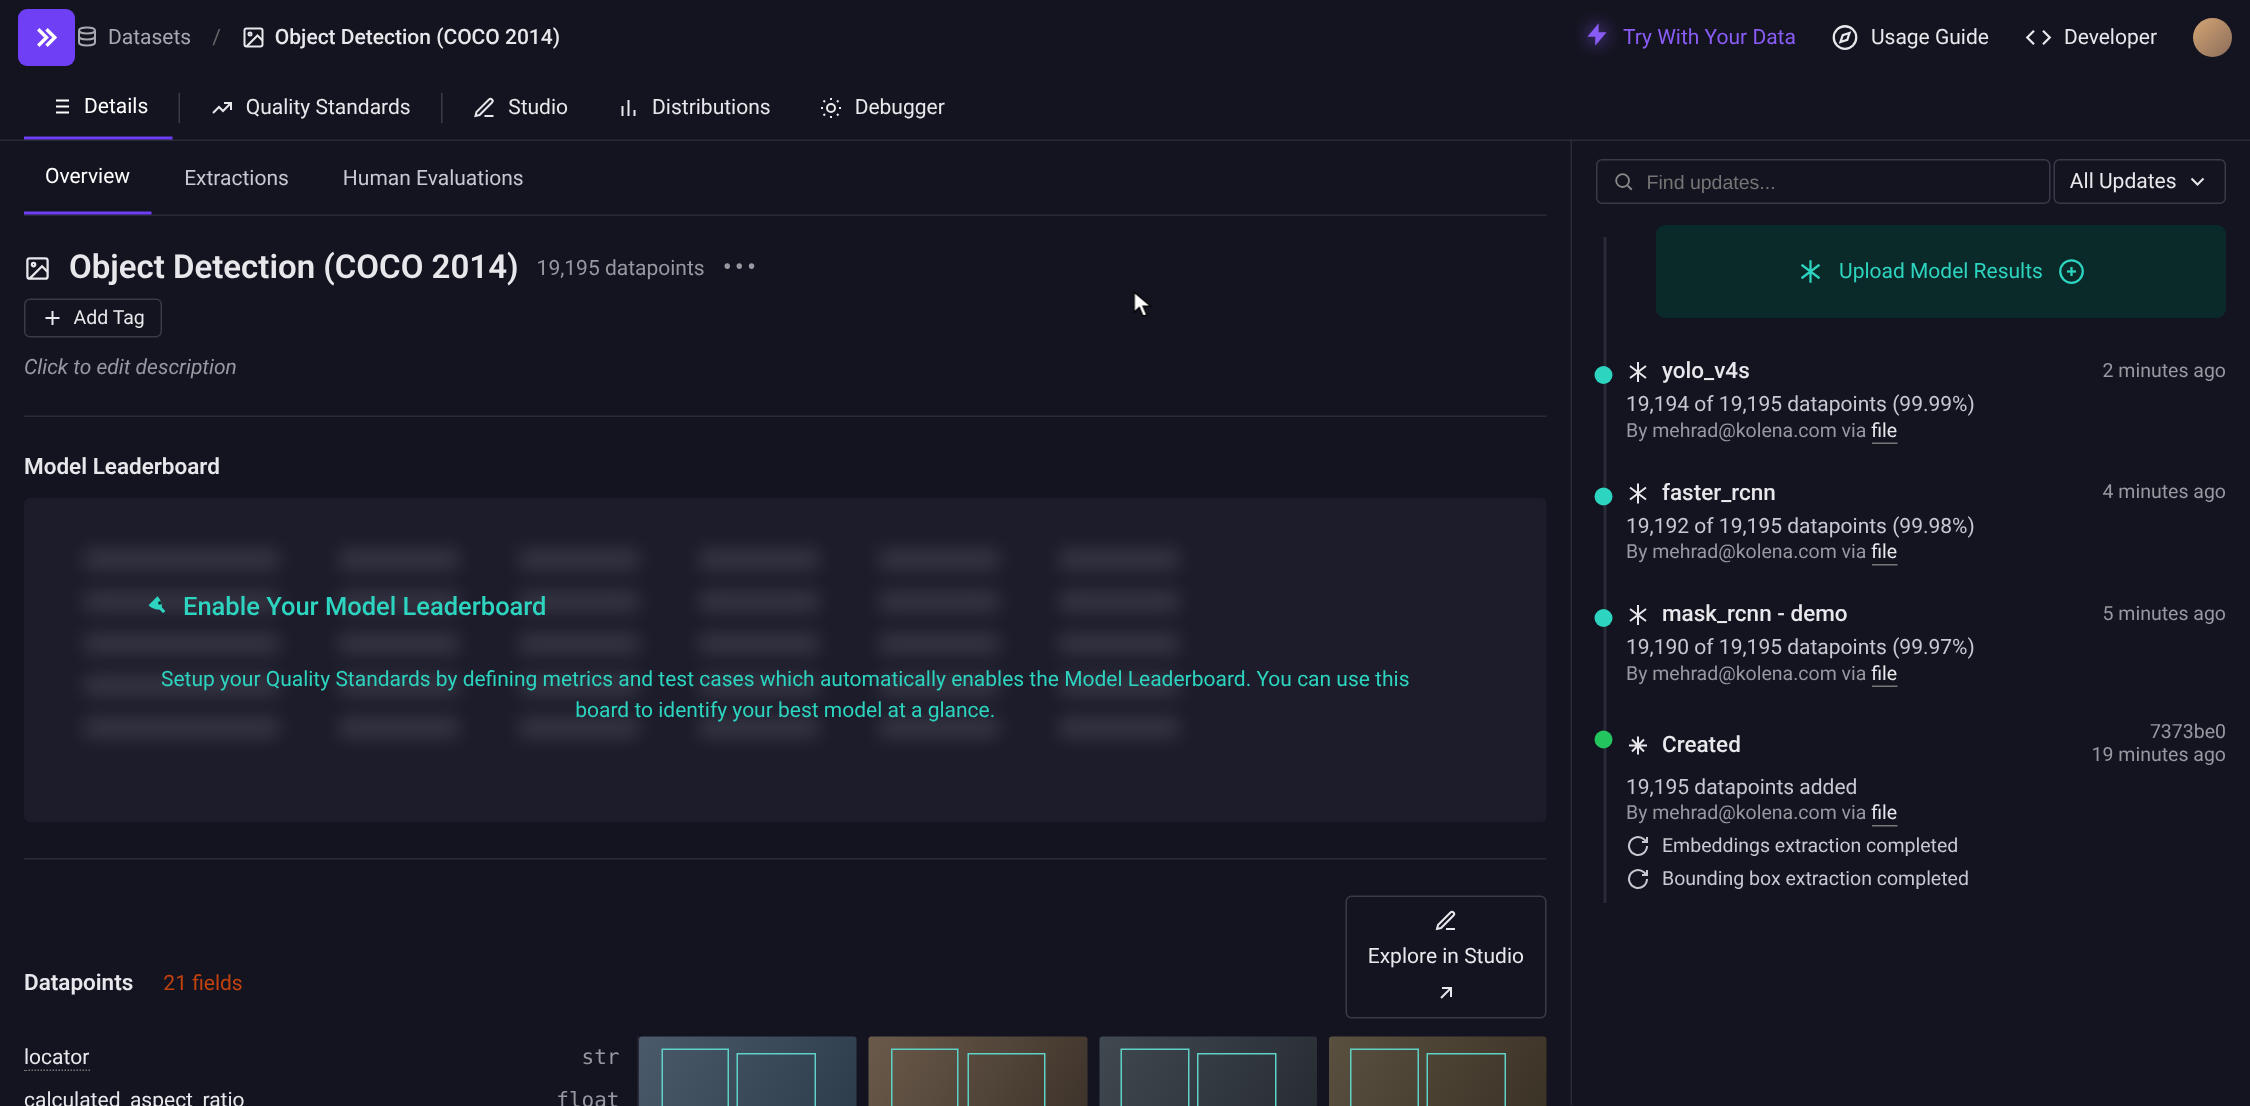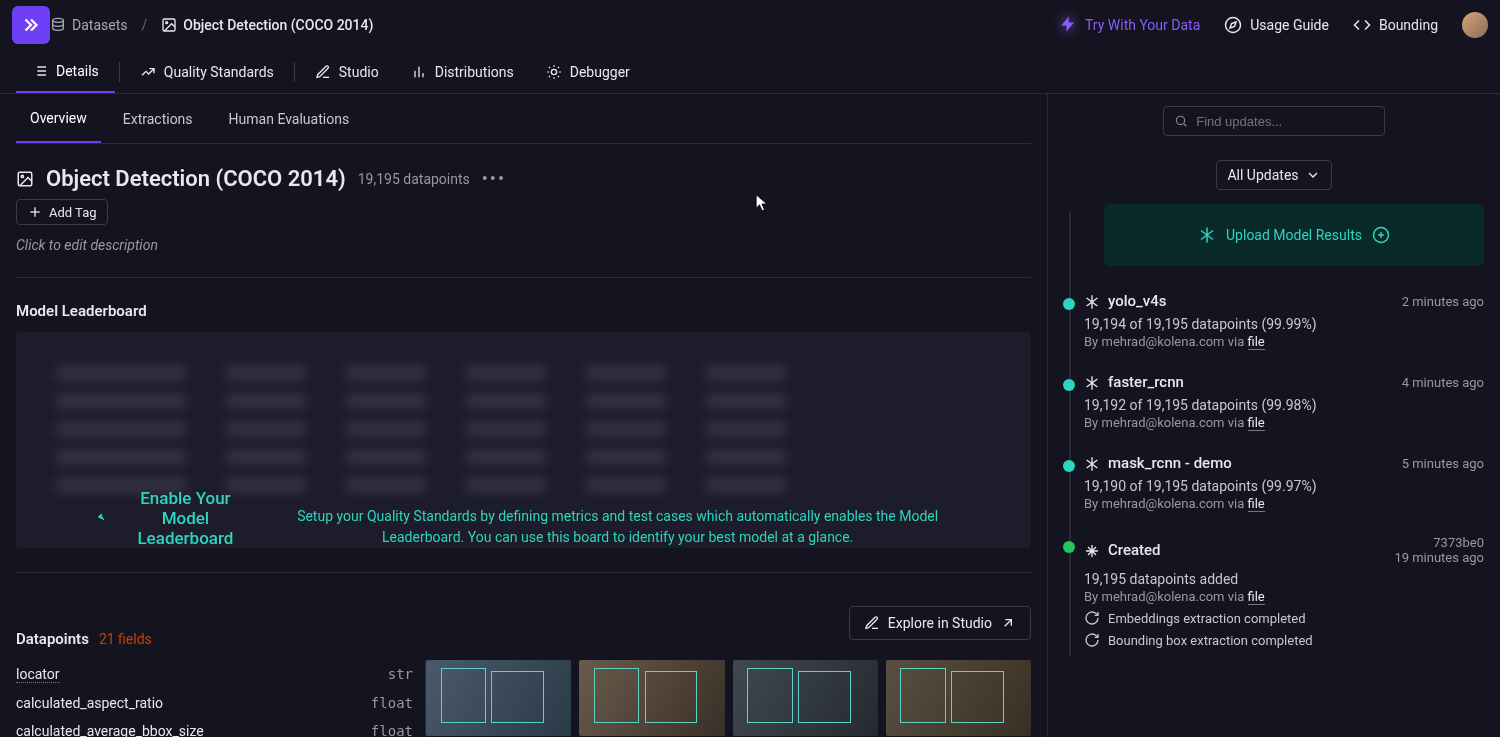--- a/index.html
+++ b/index.html
@@ -102,47 +102,47 @@
   border-radius:4px;
   padding: 20px;
   position:relative;
   height:216px;
 }
 .lb-blur-row { display:flex; gap:40px; margin:14px 0; filter: blur(6px); opacity:0.55; padding-left:20px; }
 .lb-blur-cell { width:80px; height:14px; background:#4a4a58; border-radius:3px; }
 .lb-blur-cell.wide { width:130px; }
 .lb-overlay {
   position:absolute; inset:0;
-  display:flex; flex-direction:row; align-items:flex-end; justify-content:center;
+  display:flex; flex-direction:column; align-items:flex-start; justify-content:center;
   gap:28px; padding:0 80px; text-align:center;
 }
 .lb-enable-link { color:#2dd4bf; font-size:17px; font-weight:500; cursor:pointer; display:flex; align-items:center; gap:8px; }
 .lb-help-text { color:#2dd4bf; font-size:14px; line-height:1.5; }
 .datapoints-header { display:flex; align-items:center; justify-content:space-between; margin-bottom:12px; }
-.dp-left { display:flex; align-items:baseline; gap:10px;margin-top:33px; }
+.dp-left { display:flex; align-items:baseline; gap:20px;margin-top:33px; }
 .dp-count { color:#c2410c; font-size:14px; }
-.explore-btn { display:flex; align-items:center; gap:8px; border:1px solid #3a3a48; border-radius:4px; padding:8px 14px; cursor:pointer; }
+.explore-btn { display:flex; align-items:center; gap:8px; border:1px solid #3a3a48; border-radius:4px; padding:8px 14px; cursor:pointer;flex-direction:column; }
 .dp-body { display:flex; }
 .fields-col { width:410px; border-right:1px solid #2a2a38; }
 .field-row { display:flex; justify-content:space-between; padding:6px 12px 6px 0; font-size:14px; }
 .field-name { color:#e8e8ec; }
 .field-name.linked { border-bottom:1px dotted #777; }
 .field-type { color:#9898a0; font-family: ui-monospace, monospace; }
 .thumbs { display:flex; gap:8px; flex:1; }
 .thumb { flex:1; height:76px; background:#3a3a48; border-radius:2px; position:relative; overflow:hidden; }
 .thumb::before, .thumb::after {
   content:''; position:absolute; border:1px solid #5fd1c7; 
 }
 .thumb::before { left:10%; top:10%; width:30%; height:70%; }
 .thumb::after { left:45%; top:15%; width:35%; height:65%; }
 .thumb.t1 { background: linear-gradient(120deg,#4a5a6a,#2a3a48); }
 .thumb.t2 { background: linear-gradient(120deg,#6a5a4a,#3a3028); }
 .thumb.t3 { background: linear-gradient(120deg,#404850,#252a30); }
 .thumb.t4 { background: linear-gradient(120deg,#5a5040,#383024); }
-.updates-top { display:flex; gap:24px; align-items:center; justify-content:space-between; margin-bottom:14px;flex-direction:column; }
+.updates-top { display:flex; gap:2px; align-items:center; justify-content:space-between; margin-bottom:14px; }
 .search-updates {
   flex:1; display:flex; align-items:center; gap:8px;
   border:1px solid #3a3a48; border-radius:4px; padding:6px 10px;
   background:#141420;
 }
 .search-updates input {
   background:transparent; border:none; color:#e8e8ec; outline:none; width:100%; font-size:13px;
 }
 .filter-select {
   display:flex; align-items:center; gap:6px;
@@ -223,21 +223,21 @@
           <circle cx="12" cy="12" r="10"></circle>
           <polygon points="16 8 14 14 8 16 10 10 16 8"></polygon>
         </svg>
       <span>Usage Guide</span>
     </span>
     <span class="top-link">
       <svg class="icon-svg-lg" viewBox="0 0 24 24" fill="none" stroke="currentColor" stroke-width="2">
           <polyline points="16 18 22 12 16 6"></polyline>
           <polyline points="8 6 2 12 8 18"></polyline>
         </svg>
-      <span>Bounding</span>
+      <span>Developer</span>
     </span>
     <div class="avatar"></div>
   </div>
 </div>
 
 <div class="nav-tabs">
   <div class="nav-tab active">
     <svg class="icon-svg" viewBox="0 0 24 24" fill="none" stroke="currentColor" stroke-width="2">
         <line x1="8" y1="6" x2="21" y2="6"></line>
         <line x1="8" y1="12" x2="21" y2="12"></line>

